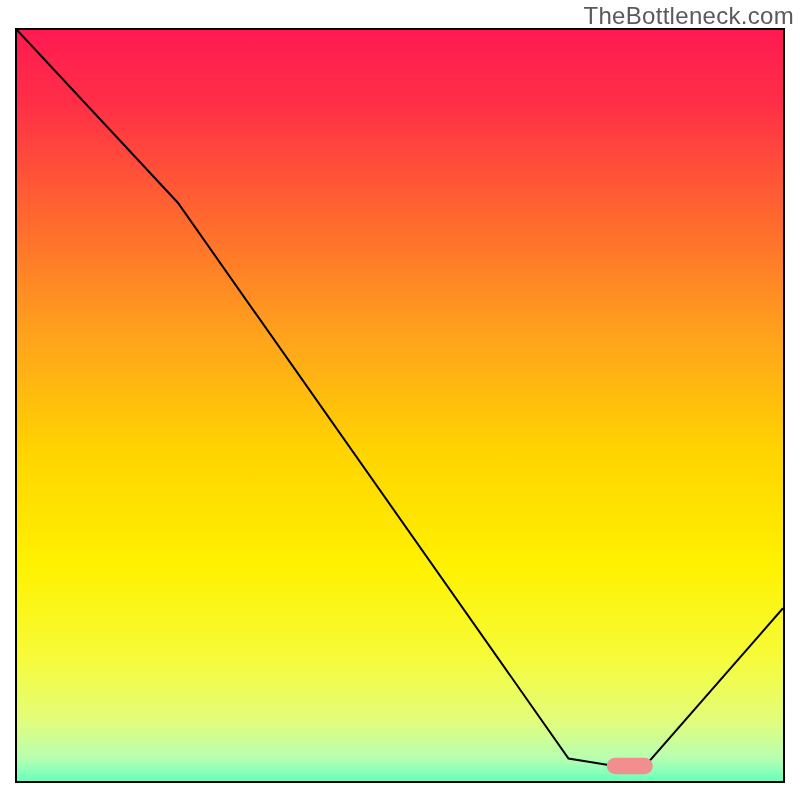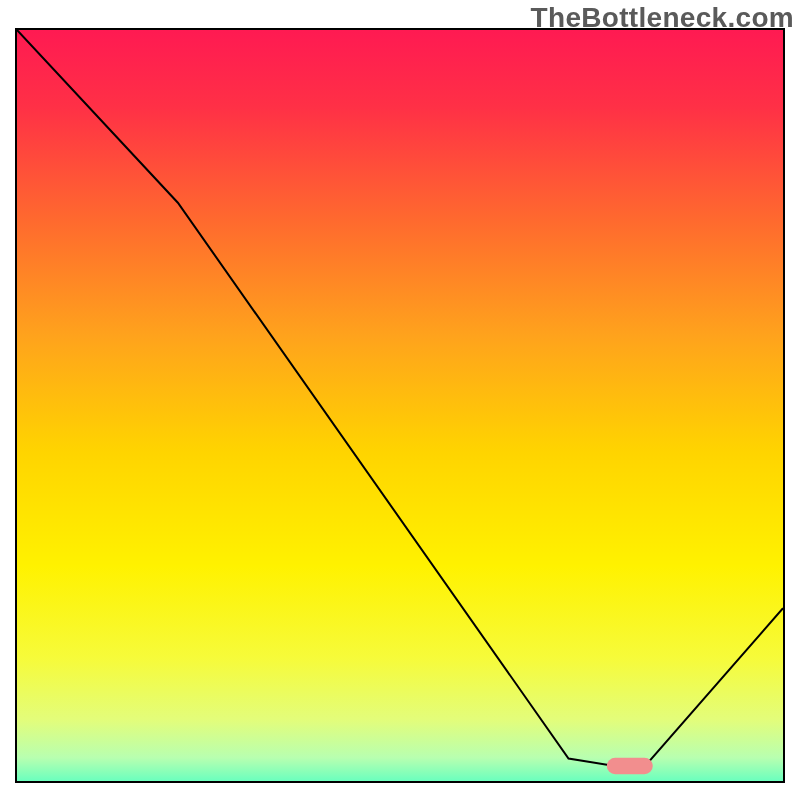--- a/index.html
+++ b/index.html
@@ -13,22 +13,22 @@
   }
   .frame {
     position: relative;
     width: 800px;
     height: 800px;
   }
   .watermark {
     position: absolute;
     top: 2px;
     right: 6px;
-    font-size: 28px;
-    font-weight: bold;
+    font-size: 24px;
+    font-weight: normal;
     color: #5a5a5a;
     letter-spacing: 0.3px;
   }
   .plot-area {
     position: absolute;
     left: 15px;
     top: 28px;
     width: 770px;
     height: 755px;
     border: 2px solid #000;

